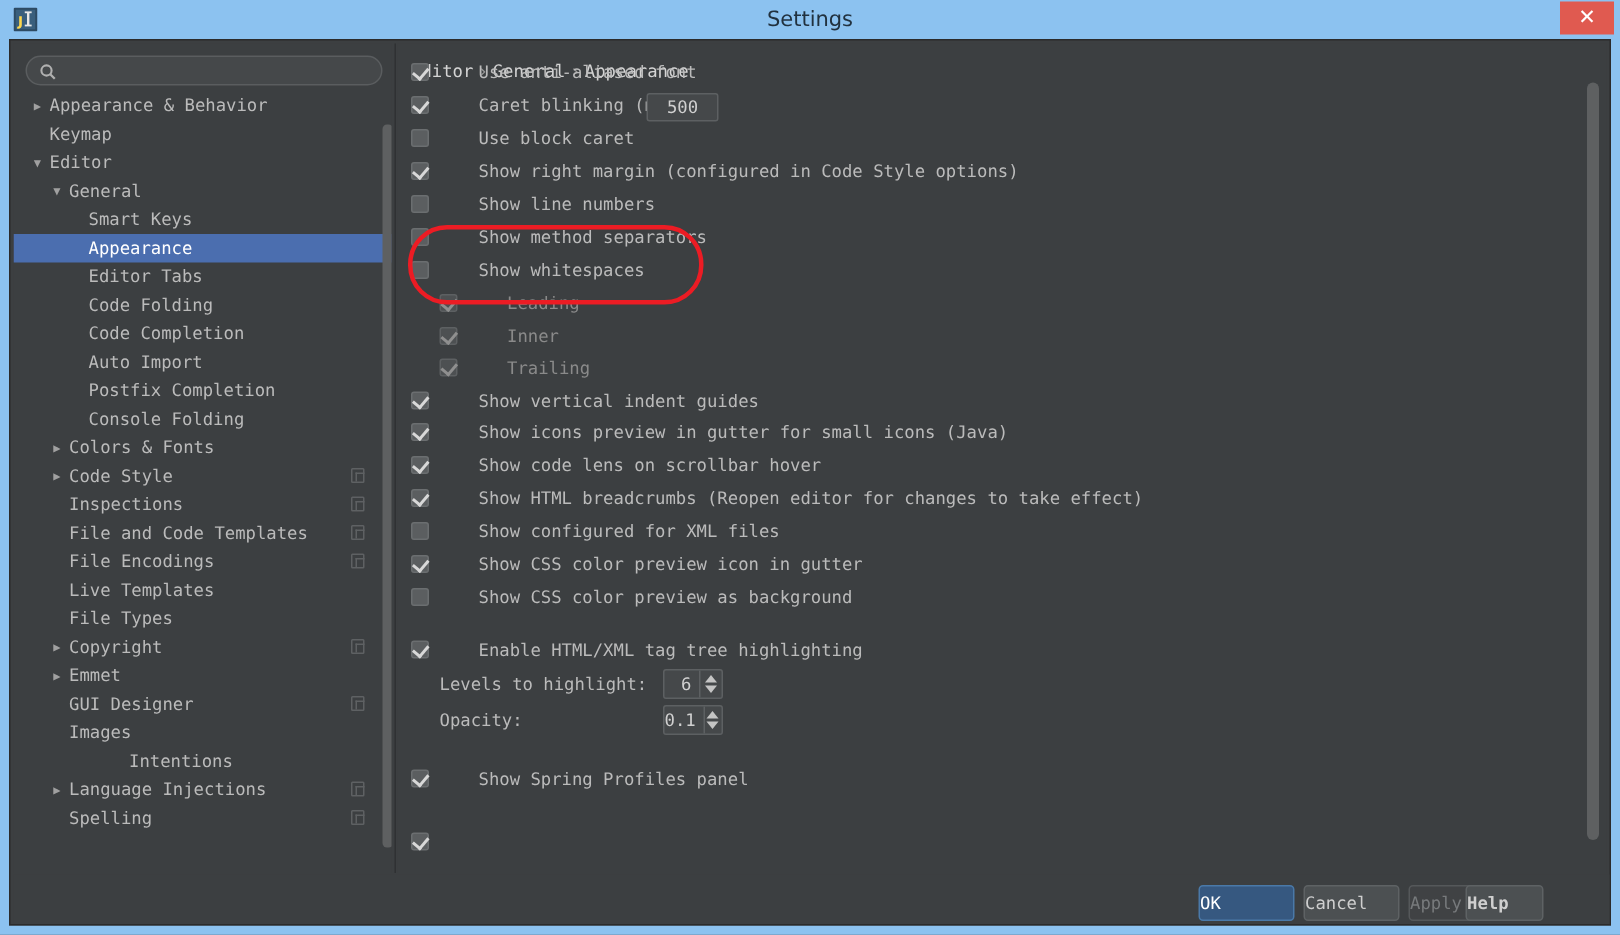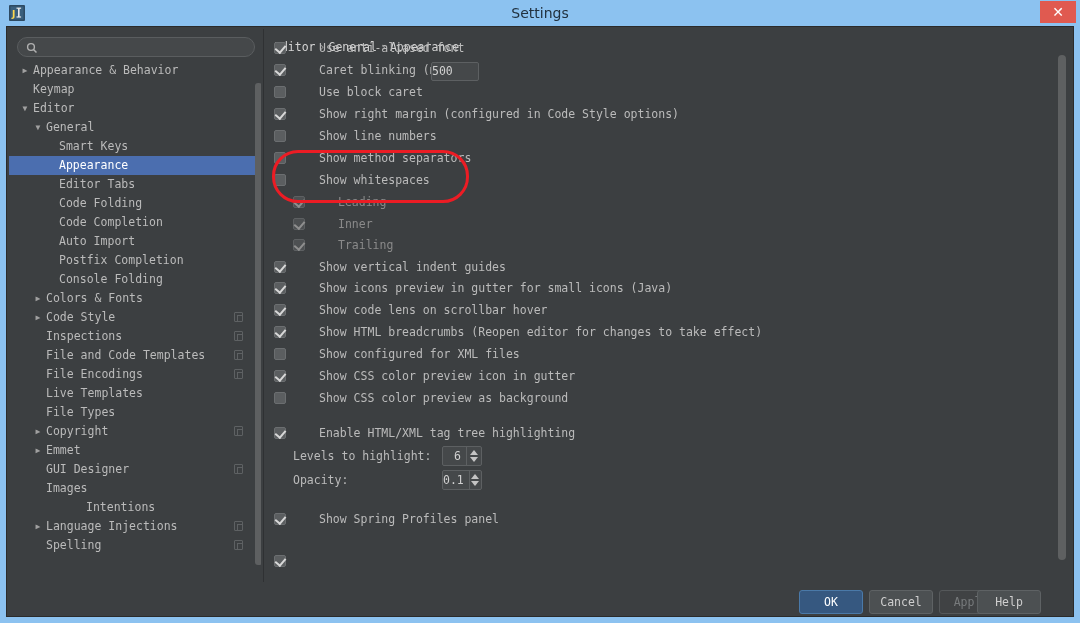--- a/index.html
+++ b/index.html
@@ -218,21 +218,21 @@
   .opt-label { position: absolute; left: 19px; top: 0; margin-left: 26px; }
 
   .txtfield {
     position: absolute;
     background: #45484a;
     border: 1px solid #5d6062;
     border-radius: 2px;
     color: #d0d0d0;
     font-family: "DejaVu Sans Mono", monospace;
     font-size: 11.5px;
-    text-align: left;
+    text-align: center;
     outline: none;
     cursor: text;
   }
 
   .spinner {
     position: absolute;
     height: 20px;
     background: #45484a;
     border: 1px solid #5d6062;
     border-radius: 2px;
@@ -297,21 +297,20 @@
     position: absolute;
     left: 2px; top: 556px;
     width: 1064px; height: 33px;
     background: #3c3f41;
   }
   .dlg-btn {
     position: absolute;
     top: 7px;
     height: 24px;
     line-height: 22px;
-    text-align: center;
     font-family: "DejaVu Sans Mono", monospace;
     font-size: 11.5px;
     color: #cfcfcf;
     background: #4c5052;
     border: 1px solid #5e6264;
     border-radius: 3px;
     cursor: pointer;
   }
   .dlg-btn.primary { background: #365880; border-color: #4a79a8; color: #ffffff; }
   .dlg-btn.disabled { color: #777a7c; background: #43464880; border-color: #55585a; }
@@ -556,17 +555,17 @@
 
       <div id="content-scrollbar"></div>
 
       <div id="annotation"></div>
     </div>
 
     <div id="buttonbar">
         <div class="dlg-btn primary" style="left: 790px; width: 64px;">OK</div>
         <div class="dlg-btn" style="left: 860px; width: 64px;">Cancel</div>
         <div class="dlg-btn disabled" style="left: 930px; width: 64px;">Apply</div>
-        <div class="dlg-btn" style="left: 968px; width: 64px;">Help</div>
+        <div class="dlg-btn" style="left: 968px; width: 52px; font-weight: bold;">Help</div>
       </div>
 
   </div>
 </div>
 
 </body></html>

